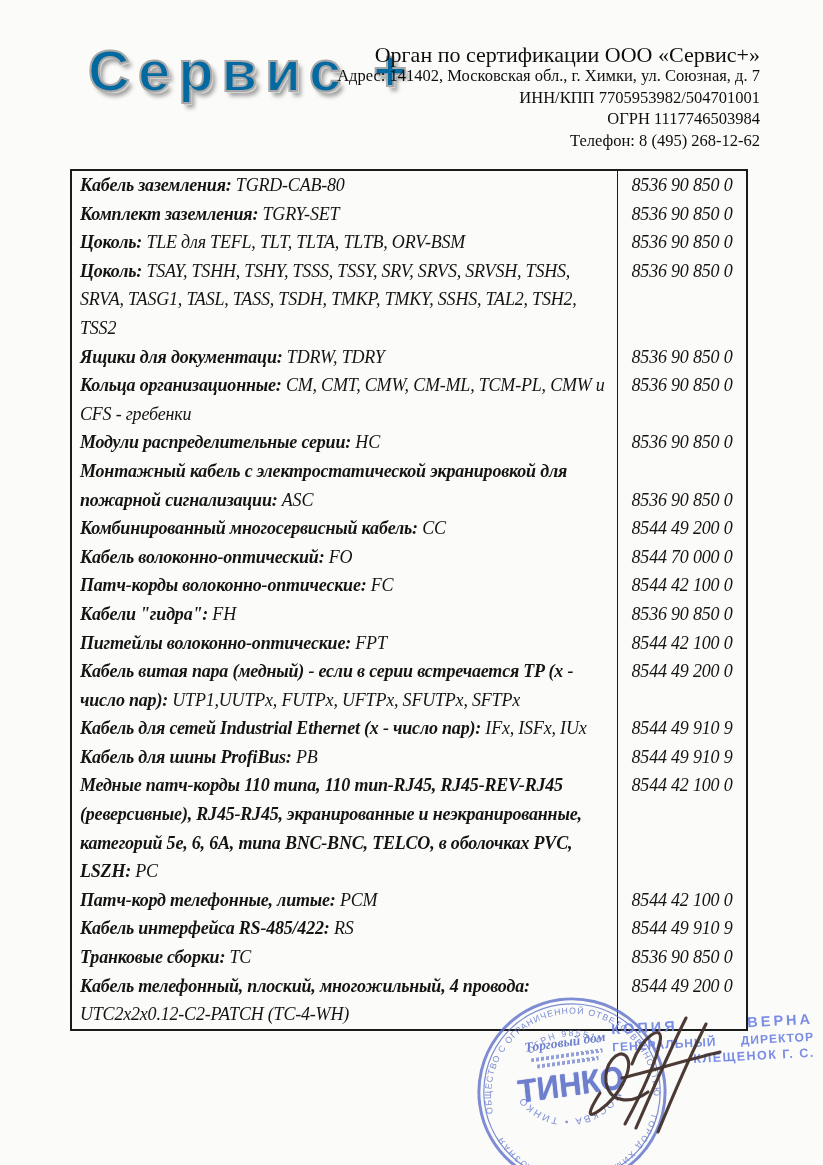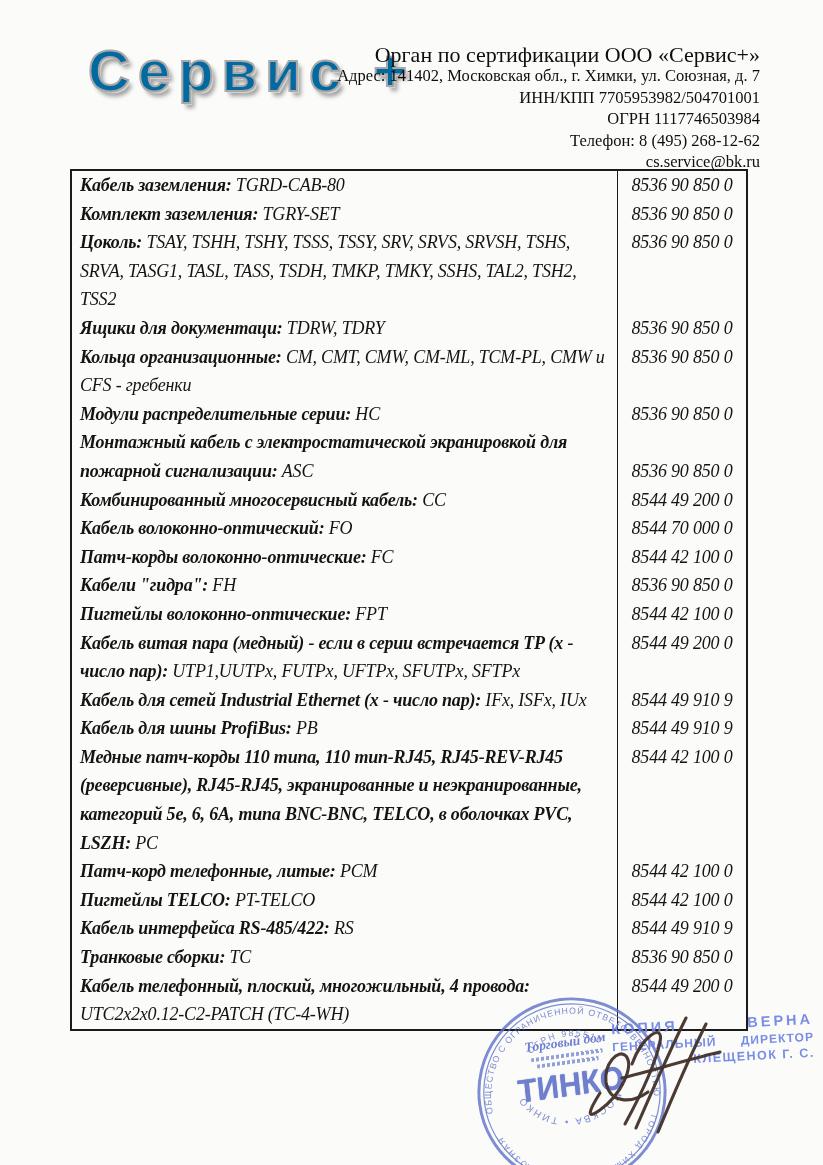--- a/index.html
+++ b/index.html
@@ -88,34 +88,37 @@
 <div class="page">
 
   <div class="logo">Сервис +</div>
 
   <div class="hinfo">
     <div class="hb">Орган по сертификации ООО «Сервис+»</div>
     <div>Адрес: 141402, Московская обл., г. Химки, ул. Союзная, д. 7</div>
     <div>ИНН/КПП 7705953982/504701001</div>
     <div>ОГРН 1117746503984</div>
     <div>Телефон: 8 (495) 268-12-62</div>
-    <div>cs.service@bk.ru</div>
   </div>
 
   <table class="doc-table">
     <tbody>
         <tr>
           <td class="lbl"><span class="lb">Кабель заземления:</span> <span class="lr">TGRD-CAB-80</span></td>
           <td class="code">8536 90 850 0</td>
         </tr>
         <tr>
           <td class="lbl"><span class="lb">Комплект заземления:</span> <span class="lr">TGRY-SET</span></td>
           <td class="code">8536 90 850 0</td>
         </tr>
         <tr>
+          <td class="lbl"><span class="lb">Цоколь:</span> <span class="lr">TLE для TEFL, TLT, TLTA, TLTB, ORV-BSM</span></td>
+          <td class="code">8536 90 850 0</td>
+        </tr>
+        <tr>
           <td class="lbl"><span class="lb">Цоколь:</span> <span class="lr">TSAY, TSHH, TSHY, TSSS, TSSY, SRV, SRVS, SRVSH, TSHS, SRVA, TASG1, TASL, TASS, TSDH, TMKP, TMKY, SSHS, TAL2, TSH2, TSS2</span></td>
           <td class="code">8536 90 850 0</td>
         </tr>
         <tr>
           <td class="lbl"><span class="lb">Ящики для документаци:</span> <span class="lr">TDRW, TDRY</span></td>
           <td class="code">8536 90 850 0</td>
         </tr>
         <tr>
           <td class="lbl"><span class="lb">Кольца организационные:</span> <span class="lr">CM, CMT, CMW, CM-ML, TCM-PL, CMW и CFS - гребенки</span></td>
           <td class="code">8536 90 850 0</td>
@@ -159,24 +162,20 @@
         <tr>
           <td class="lbl"><span class="lb">Кабель для шины ProfiBus:</span> <span class="lr">PB</span></td>
           <td class="code">8544 49 910 9</td>
         </tr>
         <tr>
           <td class="lbl"><span class="lb">Медные патч-корды 110 типа, 110 тип-RJ45, RJ45-REV-RJ45 (реверсивные), RJ45-RJ45, экранированные и неэкранированные, категорий 5е, 6, 6А, типа BNC-BNC, TELCO, в оболочках PVC, LSZH:</span> <span class="lr">PC</span></td>
           <td class="code">8544 42 100 0</td>
         </tr>
         <tr>
           <td class="lbl"><span class="lb">Патч-корд телефонные, литые:</span> <span class="lr">PCM</span></td>
-          <td class="code">8544 42 100 0</td>
-        </tr>
-        <tr>
-          <td class="lbl"><span class="lb">Пигтейлы TELCO:</span> <span class="lr">PT-TELCO</span></td>
           <td class="code">8544 42 100 0</td>
         </tr>
         <tr>
           <td class="lbl"><span class="lb">Кабель интерфейса RS-485/422:</span> <span class="lr">RS</span></td>
           <td class="code">8544 49 910 9</td>
         </tr>
         <tr>
           <td class="lbl"><span class="lb">Транковые сборки:</span> <span class="lr">TC</span></td>
           <td class="code">8536 90 850 0</td>
         </tr>

